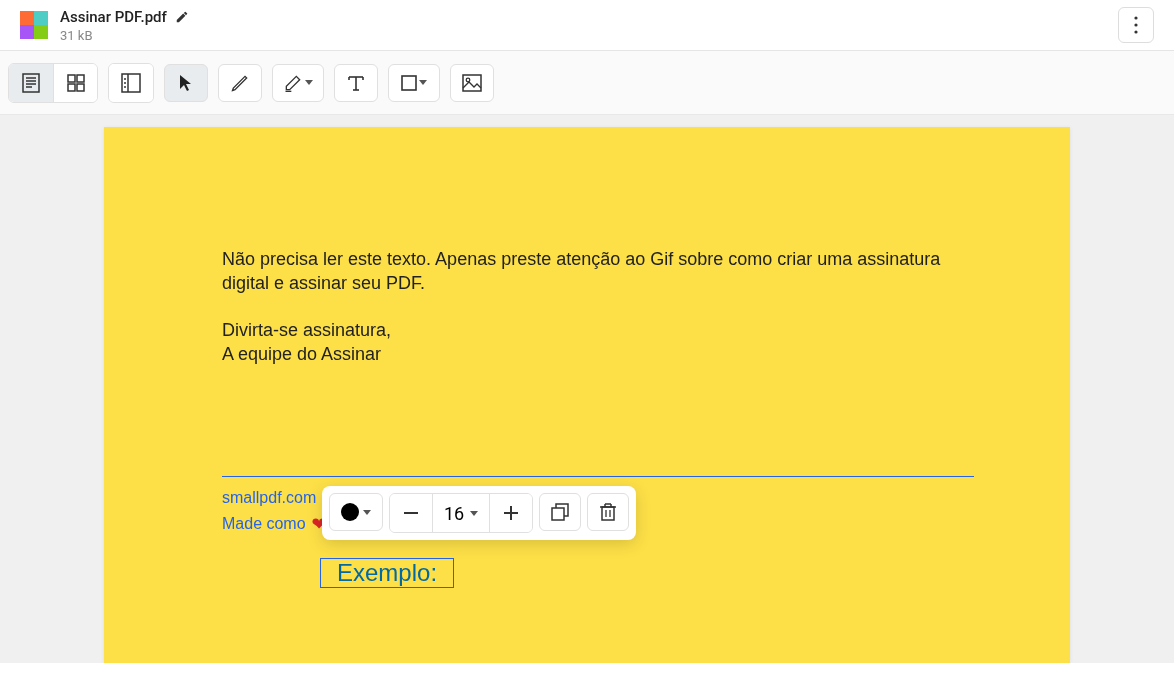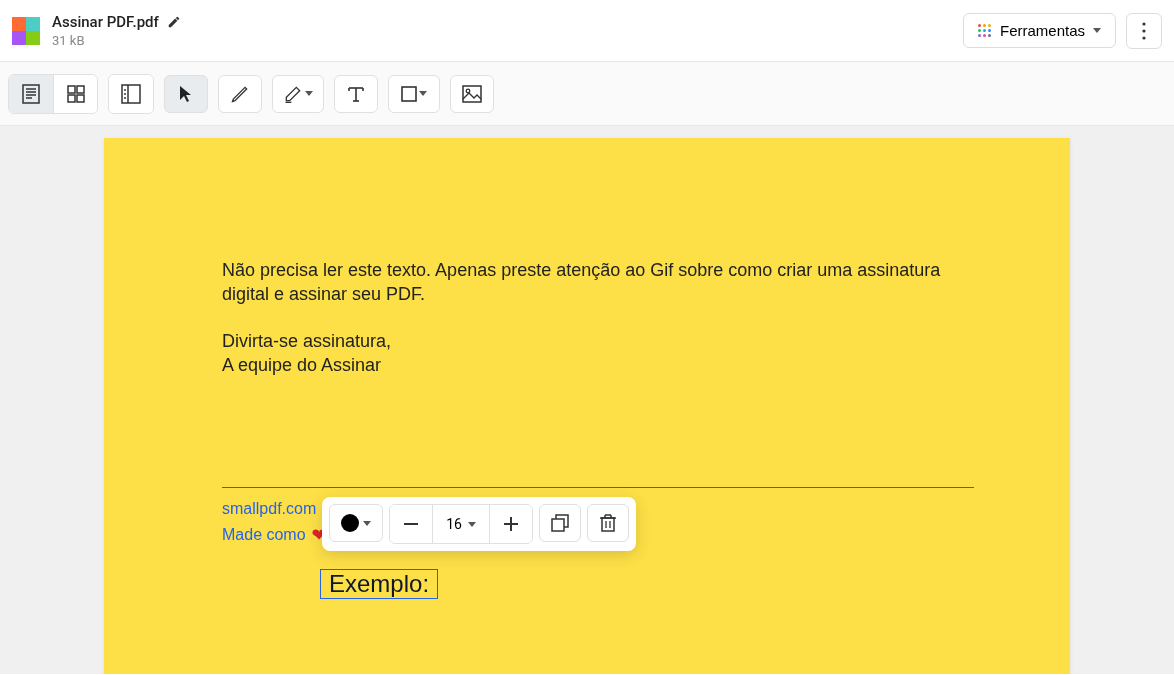--- a/index.html
+++ b/index.html
@@ -1,18 +1,18 @@
 <!DOCTYPE html>
 <html><head>
 <meta charset="utf-8">
 <style>
 * { margin: 0; padding: 0; box-sizing: border-box; }
 body { font-family: -apple-system, BlinkMacSystemFont, "Segoe UI", Roboto, Arial, sans-serif; background: #fff; width: 1174px; height: 675px; overflow: hidden; }
 
-.header { display: flex; align-items: center; justify-content: space-between; padding: 10px 12px; border-bottom: 1px solid #e5e5e5; height: 62px; }
+.header { display: flex; align-items: center; justify-content: space-between; padding: 10px 20px; border-bottom: 1px solid #e5e5e5; height: 51px; }
 .header-left { display: flex; align-items: center; gap: 12px; }
 .logo { width: 28px; height: 28px; display: grid; grid-template-columns: 1fr 1fr; grid-template-rows: 1fr 1fr; }
 .logo div:nth-child(1){background:#ff6b35;}
 .logo div:nth-child(2){background:#4ecdc4;}
 .logo div:nth-child(3){background:#a855f7;}
 .logo div:nth-child(4){background:#84cc16;}
 .file-info { display: flex; flex-direction: column; }
 .file-title-row { display: flex; align-items: center; gap: 8px; }
 .file-title { font-size: 15px; font-weight: 500; color: #222; }
 .edit-icon { width: 14px; height: 14px; }
@@ -45,24 +45,24 @@
 .body-text { font-size: 18px; color: #222; line-height: 1.35; }
 .body-text p { margin: 0; }
 .gap { height: 22px; }
 
 .text-toolbar { position: absolute; top: 371px; left: 322px; background: #fff; border-radius: 8px; box-shadow: 0 4px 16px rgba(0,0,0,0.15); padding: 7px; display: flex; gap: 6px; z-index: 10; }
 .tt-btn { border: 1px solid #e0e0e0; border-radius: 6px; background: #fff; height: 38px; display:flex; align-items:center; justify-content:center; cursor:pointer; }
 .tt-color { width: 54px; gap: 4px; }
 .color-dot { width: 18px; height: 18px; border-radius: 50%; background:#000; }
 .tt-stepper { display:flex; border:1px solid #e0e0e0; border-radius:6px; overflow:hidden; }
 .tt-stepper button { width: 42px; height: 38px; background:#fff; border:none; cursor:pointer; display:flex; align-items:center; justify-content:center; }
-.tt-stepper .val { width: 58px; display:flex; align-items:center; justify-content:center; gap:6px; font-size:14px; border-left:1px solid #e0e0e0; border-right:1px solid #e0e0e0; }
+.tt-stepper .val { width: 58px; display:flex; align-items:center; justify-content:center; gap:6px; font-size:18px; border-left:1px solid #e0e0e0; border-right:1px solid #e0e0e0; }
 .tt-icon { width: 42px; }
 
-.selection { position: absolute; top: 443px; left: 320px; border: 1.5px solid #2563eb; padding: 0 8px; font-size: 24px; font-family: Arial, sans-serif; color: #0f172a; }
+.selection { position: absolute; top: 443px; left: 320px; border: 1.5px solid #2563eb; padding: 0 16px; font-size: 24px; font-family: Arial, sans-serif; color: #0369a1; }
 
 .footer-line { border-top: 1px solid #2563eb; margin-top: 110px; width: 752px; }
 .footer-text { margin-top: 12px; font-size: 16px; color: #2563eb; font-family: Arial, sans-serif; }
 .footer-text .row2 { margin-top: 6px; display: flex; align-items: center; gap: 6px; }
 .heart { color: #dc2626; font-size: 18px; }
 
 svg { display: block; }
 .caret-down { width: 0; height: 0; border-left: 4px solid transparent; border-right: 4px solid transparent; border-top: 5px solid #555; }
 </style>
 </head>
@@ -82,35 +82,20 @@
         <span>
           <svg class="edit-icon" viewBox="0 0 24 24" fill="#333">
               <path d="M3 17.25V21h3.75L17.81 9.94l-3.75-3.75L3 17.25zM20.71 7.04a1 1 0 000-1.41l-2.34-2.34a1 1 0 00-1.41 0l-1.83 1.83 3.75 3.75 1.83-1.83z"></path>
             </svg>
         </span>
       </div>
       <span class="file-size">31 kB</span>
     </div>
   </div>
   <div class="header-right">
-    <button class="tools-btn">
-      <span class="grid-icon">
-          <span></span>
-          <span></span>
-          <span></span>
-          <span></span>
-          <span></span>
-          <span></span>
-          <span></span>
-          <span></span>
-          <span></span>
-        </span>
-      <span>Ferramentas</span>
-      <span class="caret-down"></span>
-    </button>
     <button class="more-btn">
       <svg width="4" height="18" viewBox="0 0 4 18">
           <circle cx="2" cy="2" r="1.6" fill="#333"></circle>
           <circle cx="2" cy="9" r="1.6" fill="#333"></circle>
           <circle cx="2" cy="16" r="1.6" fill="#333"></circle>
         </svg>
     </button>
   </div>
 </div>
 

